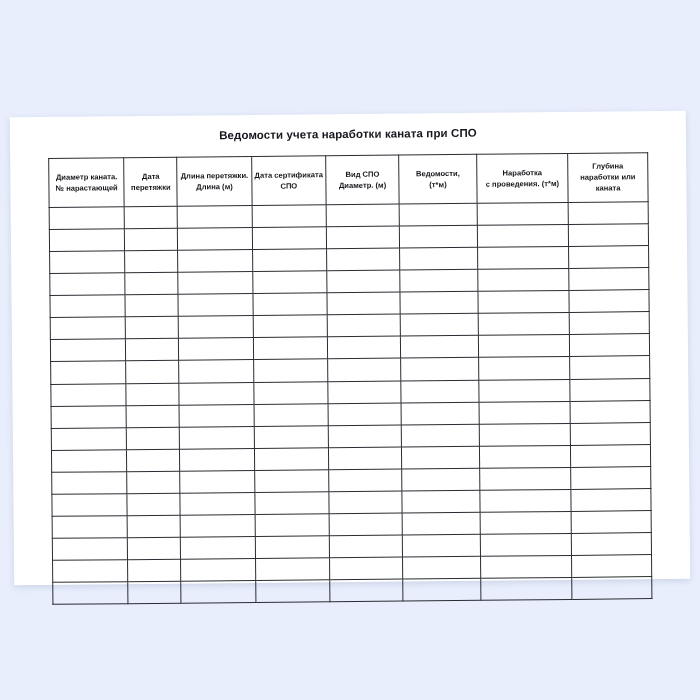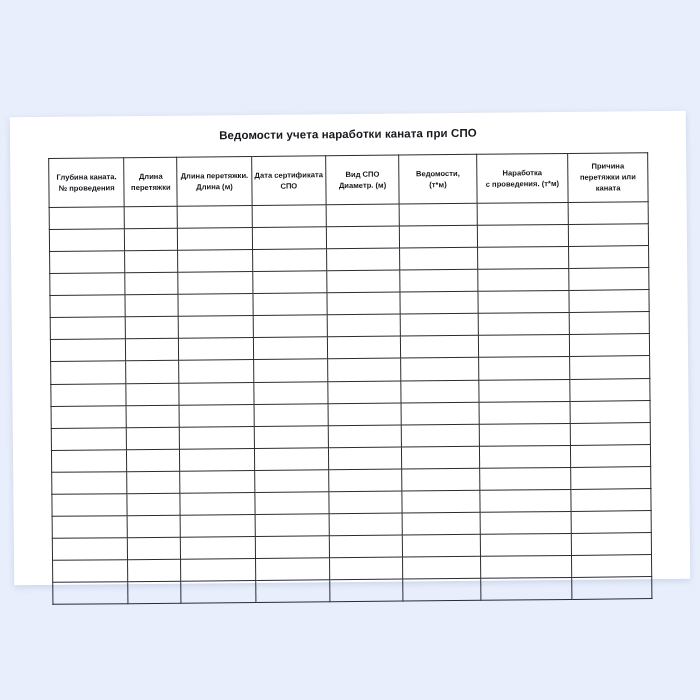--- a/index.html
+++ b/index.html
@@ -87,25 +87,25 @@
 <div class="page-stage">
   <div class="sheet">
     <div class="sheet-inner">
 
       <div class="doc-title">Ведомости учета наработки каната при СПО</div>
 
       <table class="ledger">
         <thead>
           <tr>
             <th style="width:12.6%">
-              <span class="th-line">Глубина каната.</span>
-              <span class="th-line">№ проведения</span>
+              <span class="th-line">Диаметр каната.</span>
+              <span class="th-line">№ нарастающей</span>
             </th>
             <th style="width:8.6%">
-              <span class="th-line">Длина</span>
+              <span class="th-line">Дата</span>
               <span class="th-line">перетяжки</span>
             </th>
             <th style="width:12.4%">
               <span class="th-line">Длина перетяжки.</span>
               <span class="th-line">Длина (м)</span>
             </th>
             <th style="width:12.4%">
               <span class="th-line">Дата сертификата</span>
               <span class="th-line">СПО</span>
             </th>
@@ -115,22 +115,22 @@
             </th>
             <th style="width:13.0%">
               <span class="th-line">Ведомости,</span>
               <span class="th-line">(т*м)</span>
             </th>
             <th style="width:15.4%">
               <span class="th-line">Наработка</span>
               <span class="th-line">с проведения. (т*м)</span>
             </th>
             <th style="width:13.4%">
-              <span class="th-line">Причина</span>
-              <span class="th-line">перетяжки или</span>
+              <span class="th-line">Глубина</span>
+              <span class="th-line">наработки или</span>
               <span class="th-line">каната</span>
             </th>
           </tr>
         </thead>
         <tbody id="ledger-body">
             <tr>
               <td></td>
               <td></td>
               <td></td>
               <td></td>

